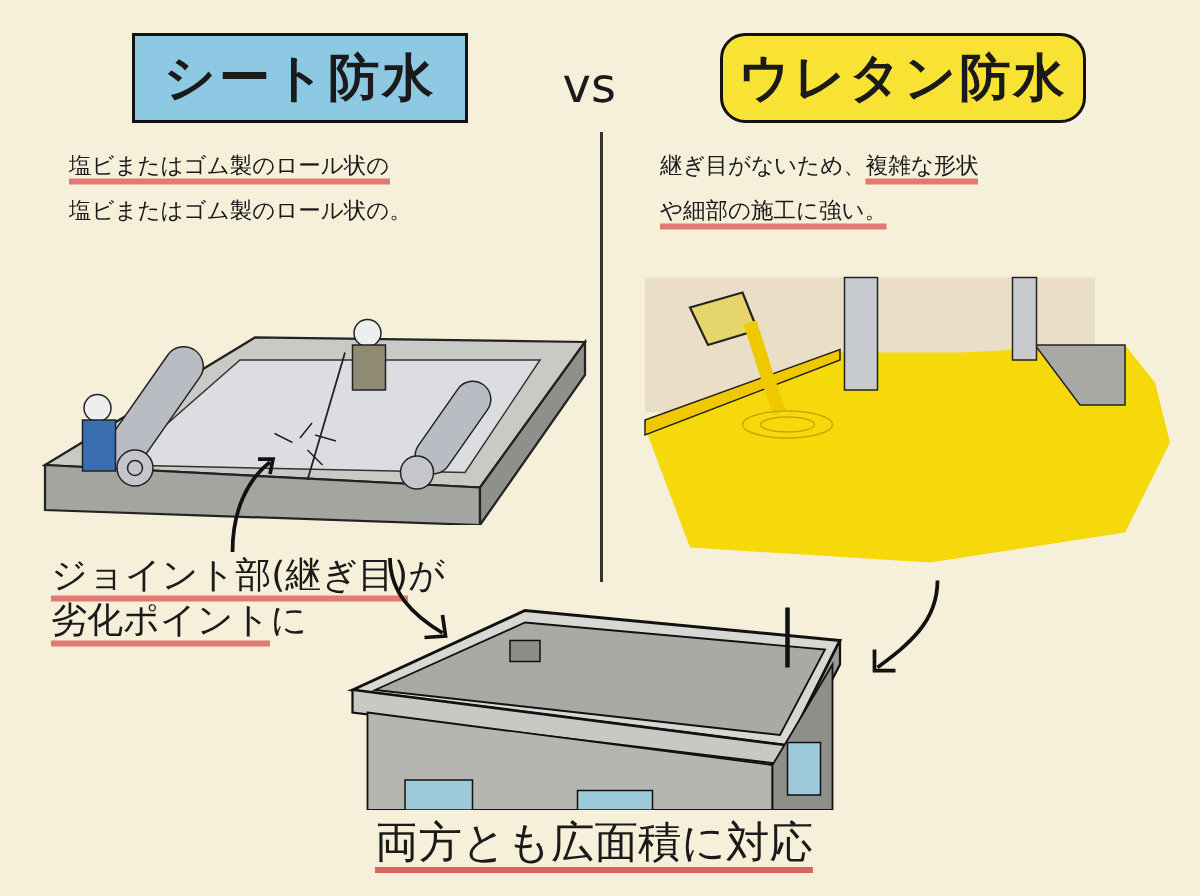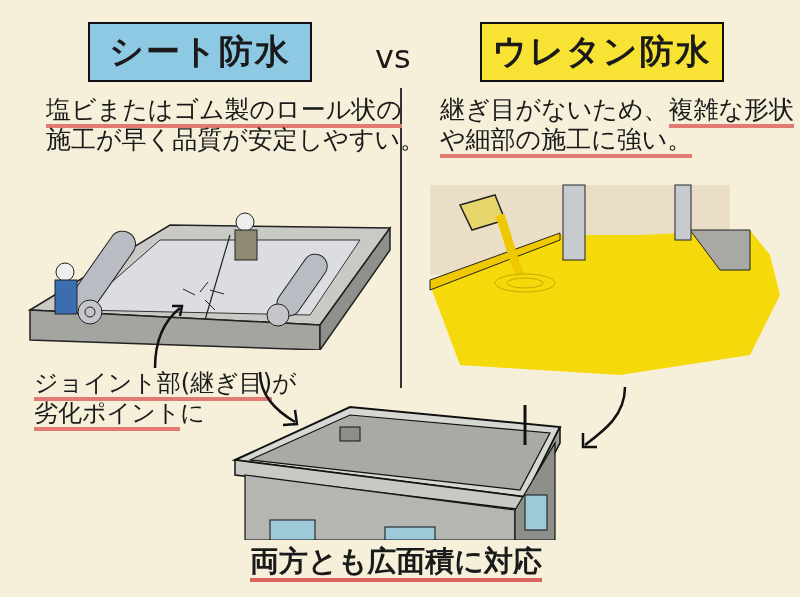--- a/index.html
+++ b/index.html
@@ -12,47 +12,47 @@
   }
   .abs { position: absolute; }
   .title-box {
     border: 2.5px solid #111;
     font-weight: bold;
     font-size: 34px;
     letter-spacing: 2px;
     display: flex; align-items: center; justify-content: center;
   }
   .title-sheet { left: 88px; top: 22px; width: 220px; height: 56px; background: #8ec9e4; }
-  .title-urethane { left: 480px; top: 22px; width: 240px; height: 56px; background: #f8e233; }
+  .title-urethane { left: 480px; top: 22px; width: 240px; height: 56px; background: #f8e233; border-radius: 17px; }
   .vs { left: 375px; top: 38px; font-size: 32px; font-weight: normal; }
   .divider { left: 400px; top: 88px; width: 2px; height: 300px; background: #333; }
-  .desc { font-size: 25px; line-height: 30px; white-space: nowrap; }
+  .desc { font-size: 15px; line-height: 30px; white-space: nowrap; }
   .ul { border-bottom: 4px solid #e07a72; padding-bottom: 0; }
   .desc-left { left: 46px; top: 95px; }
   .desc-right { left: 440px; top: 95px; }
   .note { left: 34px; top: 368px; font-size: 24px; line-height: 30px; }
-  .footer { left: 250px; top: 542px; font-size: 29px; font-weight: bold; }
+  .footer { left: 250px; top: 542px; font-size: 29px; font-weight: normal; }
   .footer span { border-bottom: 4px solid #d9655e; }
   svg { position: absolute; }
 </style>
 </head>
 <body>
 
 <div class="abs title-box title-sheet">
     <span>シート防水</span>
   </div>
 <div class="abs vs">vs</div>
 <div class="abs title-box title-urethane">
     <span>ウレタン防水</span>
   </div>
 <div class="abs divider"></div>
 
 <div class="abs desc desc-left">
   <div><span class="ul">塩ビまたはゴム製のロール状の</span></div>
-  <div><span>施工が早く品質が安定しやすい。</span></div>
+  <div><span>塩ビまたはゴム製のロール状の。</span></div>
 </div>
 
 <div class="abs desc desc-right">
   <div><span>継ぎ目がないため、</span><span class="ul">複雑な形状</span></div>
   <div><span class="ul">や細部の施工に強い。</span></div>
 </div>
 
 <svg style="left:20px;top:200px" width="380" height="150" viewBox="0 0 380 150">
   <polygon points="10,110 150,25 370,28 300,125" fill="#c9c9c6" stroke="#222" stroke-width="1.5"></polygon>
   <polygon points="10,110 300,125 300,150 10,140" fill="#a4a4a0" stroke="#222" stroke-width="1.5"></polygon>

